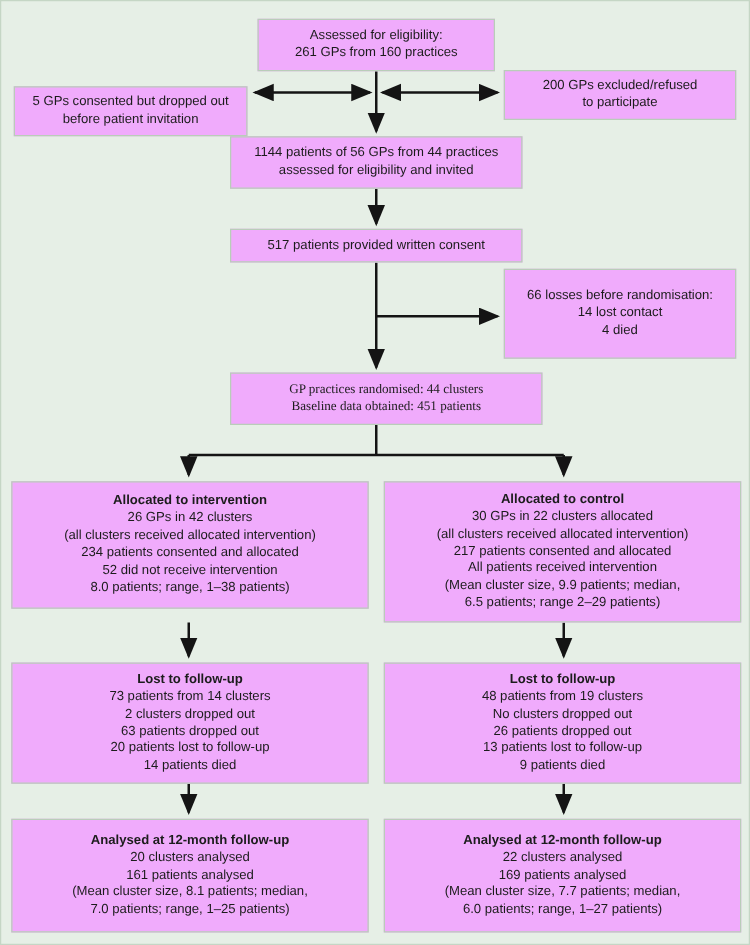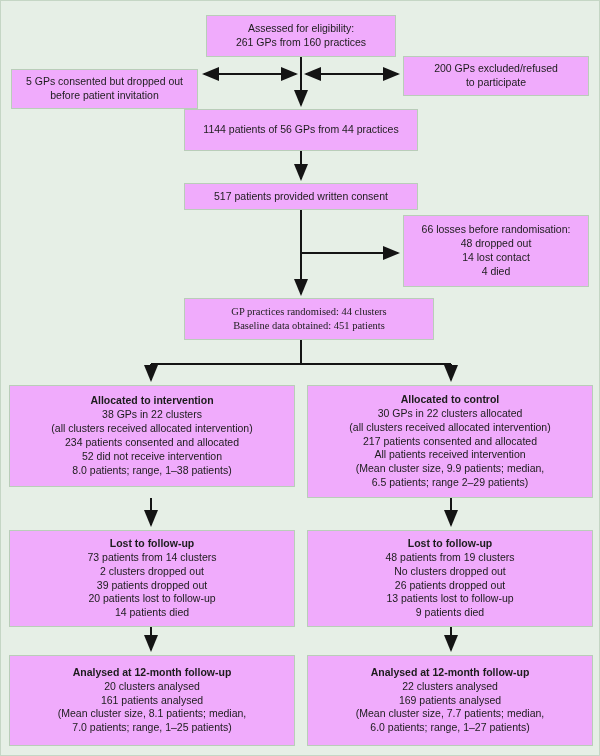--- a/index.html
+++ b/index.html
@@ -108,62 +108,62 @@
     <div class="ln">before patient invitation</div>
   </div>
 
   <div class="box" id="b-excl">
     <div class="ln">200 GPs excluded/refused</div>
     <div class="ln">to participate</div>
   </div>
 
   <div class="box" id="b-invit">
     <div class="ln">1144 patients of 56 GPs from 44 practices</div>
+    <div class="ln">assessed for eligibility and invited</div>
   </div>
 
   <div class="box" id="b-cons">
     <div class="ln">517 patients provided written consent</div>
   </div>
 
   <div class="box" id="b-loss">
     <div class="ln">66 losses before randomisation:</div>
-    <div class="ln">48 dropped out</div>
     <div class="ln">14 lost contact</div>
     <div class="ln">4 died</div>
   </div>
 
   <div class="box" id="b-rand">
     <div class="ln">GP practices randomised: 44 clusters</div>
     <div class="ln">Baseline data obtained: 451 patients</div>
   </div>
 
   <div class="box" id="b-int">
     <div class="ln hd">Allocated to intervention</div>
-    <div class="ln">38 GPs in 22 clusters</div>
+    <div class="ln">26 GPs in 42 clusters</div>
     <div class="ln">(all clusters received allocated intervention)</div>
     <div class="ln">234 patients consented and allocated</div>
     <div class="ln">52 did not receive intervention</div>
     <div class="ln">8.0 patients; range, 1–38 patients)</div>
   </div>
 
   <div class="box" id="b-ctrl">
     <div class="ln hd">Allocated to control</div>
     <div class="ln">30 GPs in 22 clusters allocated</div>
     <div class="ln">(all clusters received allocated intervention)</div>
     <div class="ln">217 patients consented and allocated</div>
     <div class="ln">All patients received intervention</div>
     <div class="ln">(Mean cluster size, 9.9 patients; median,</div>
     <div class="ln">6.5 patients; range 2–29 patients)</div>
   </div>
 
   <div class="box" id="b-lint">
     <div class="ln hd">Lost to follow-up</div>
     <div class="ln">73 patients from 14 clusters</div>
     <div class="ln">2 clusters dropped out</div>
-    <div class="ln">39 patients dropped out</div>
+    <div class="ln">63 patients dropped out</div>
     <div class="ln">20 patients lost to follow-up</div>
     <div class="ln">14 patients died</div>
   </div>
 
   <div class="box" id="b-lctrl">
     <div class="ln hd">Lost to follow-up</div>
     <div class="ln">48 patients from 19 clusters</div>
     <div class="ln">No clusters dropped out</div>
     <div class="ln">26 patients dropped out</div>
     <div class="ln">13 patients lost to follow-up</div>

